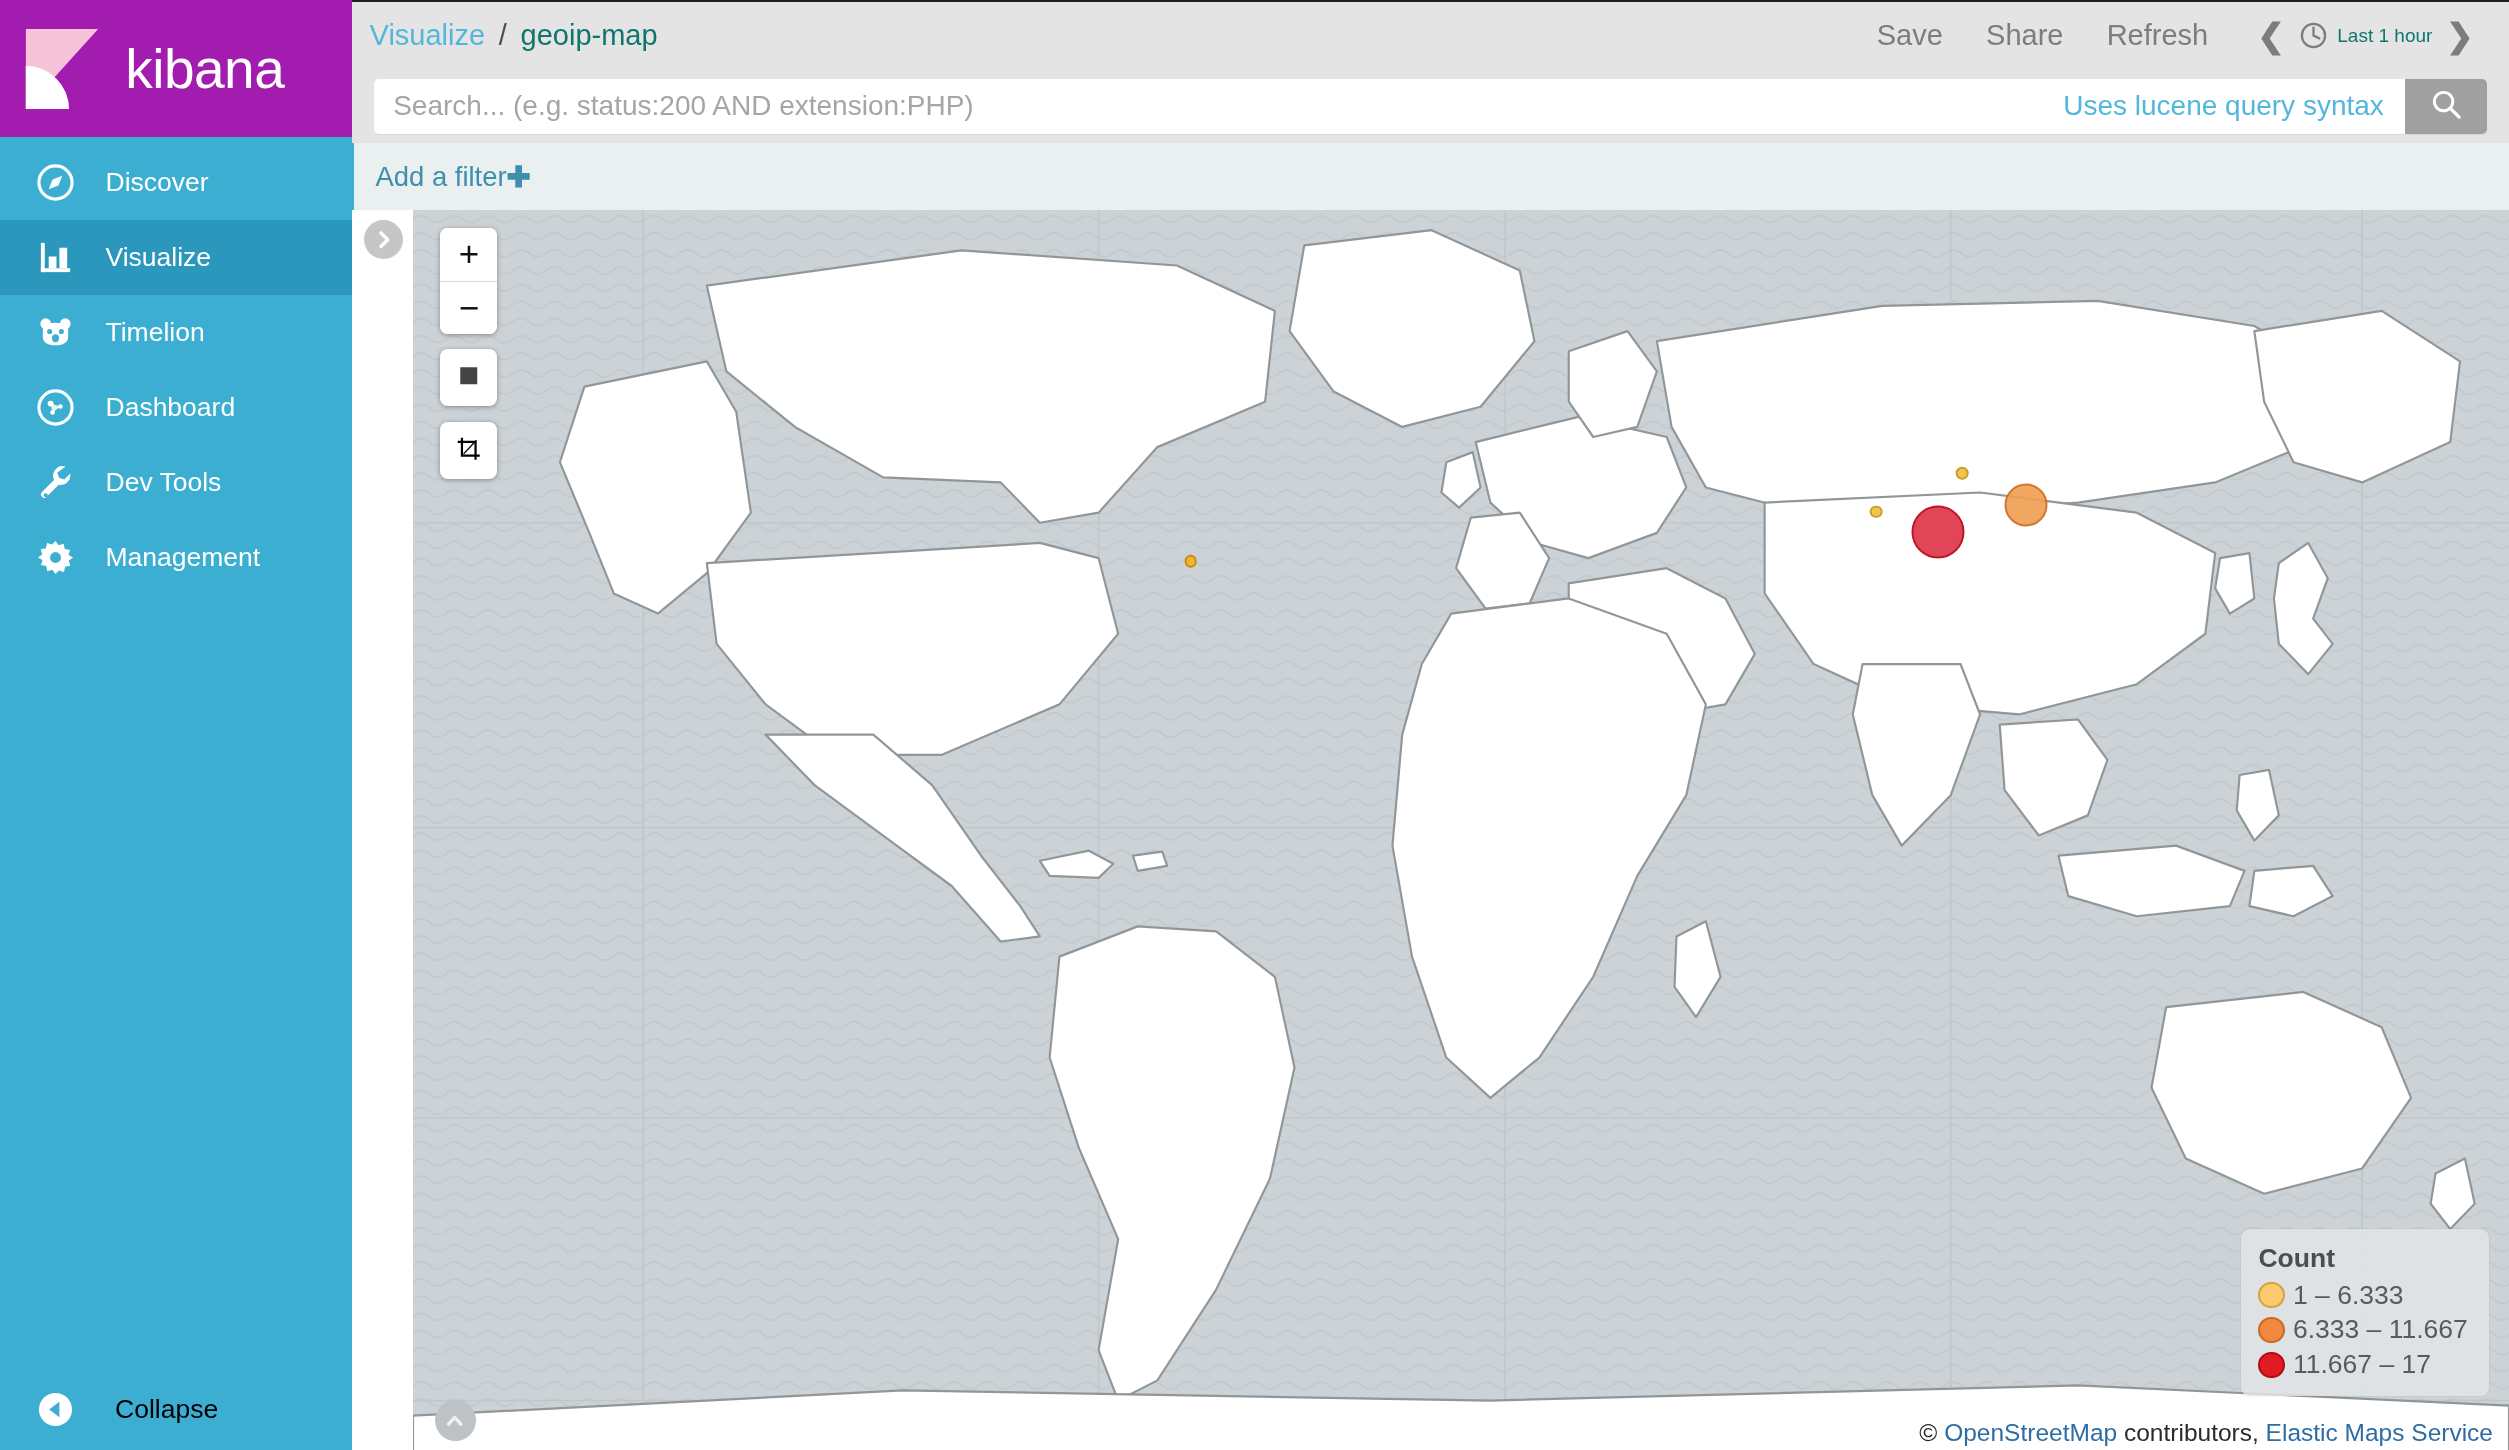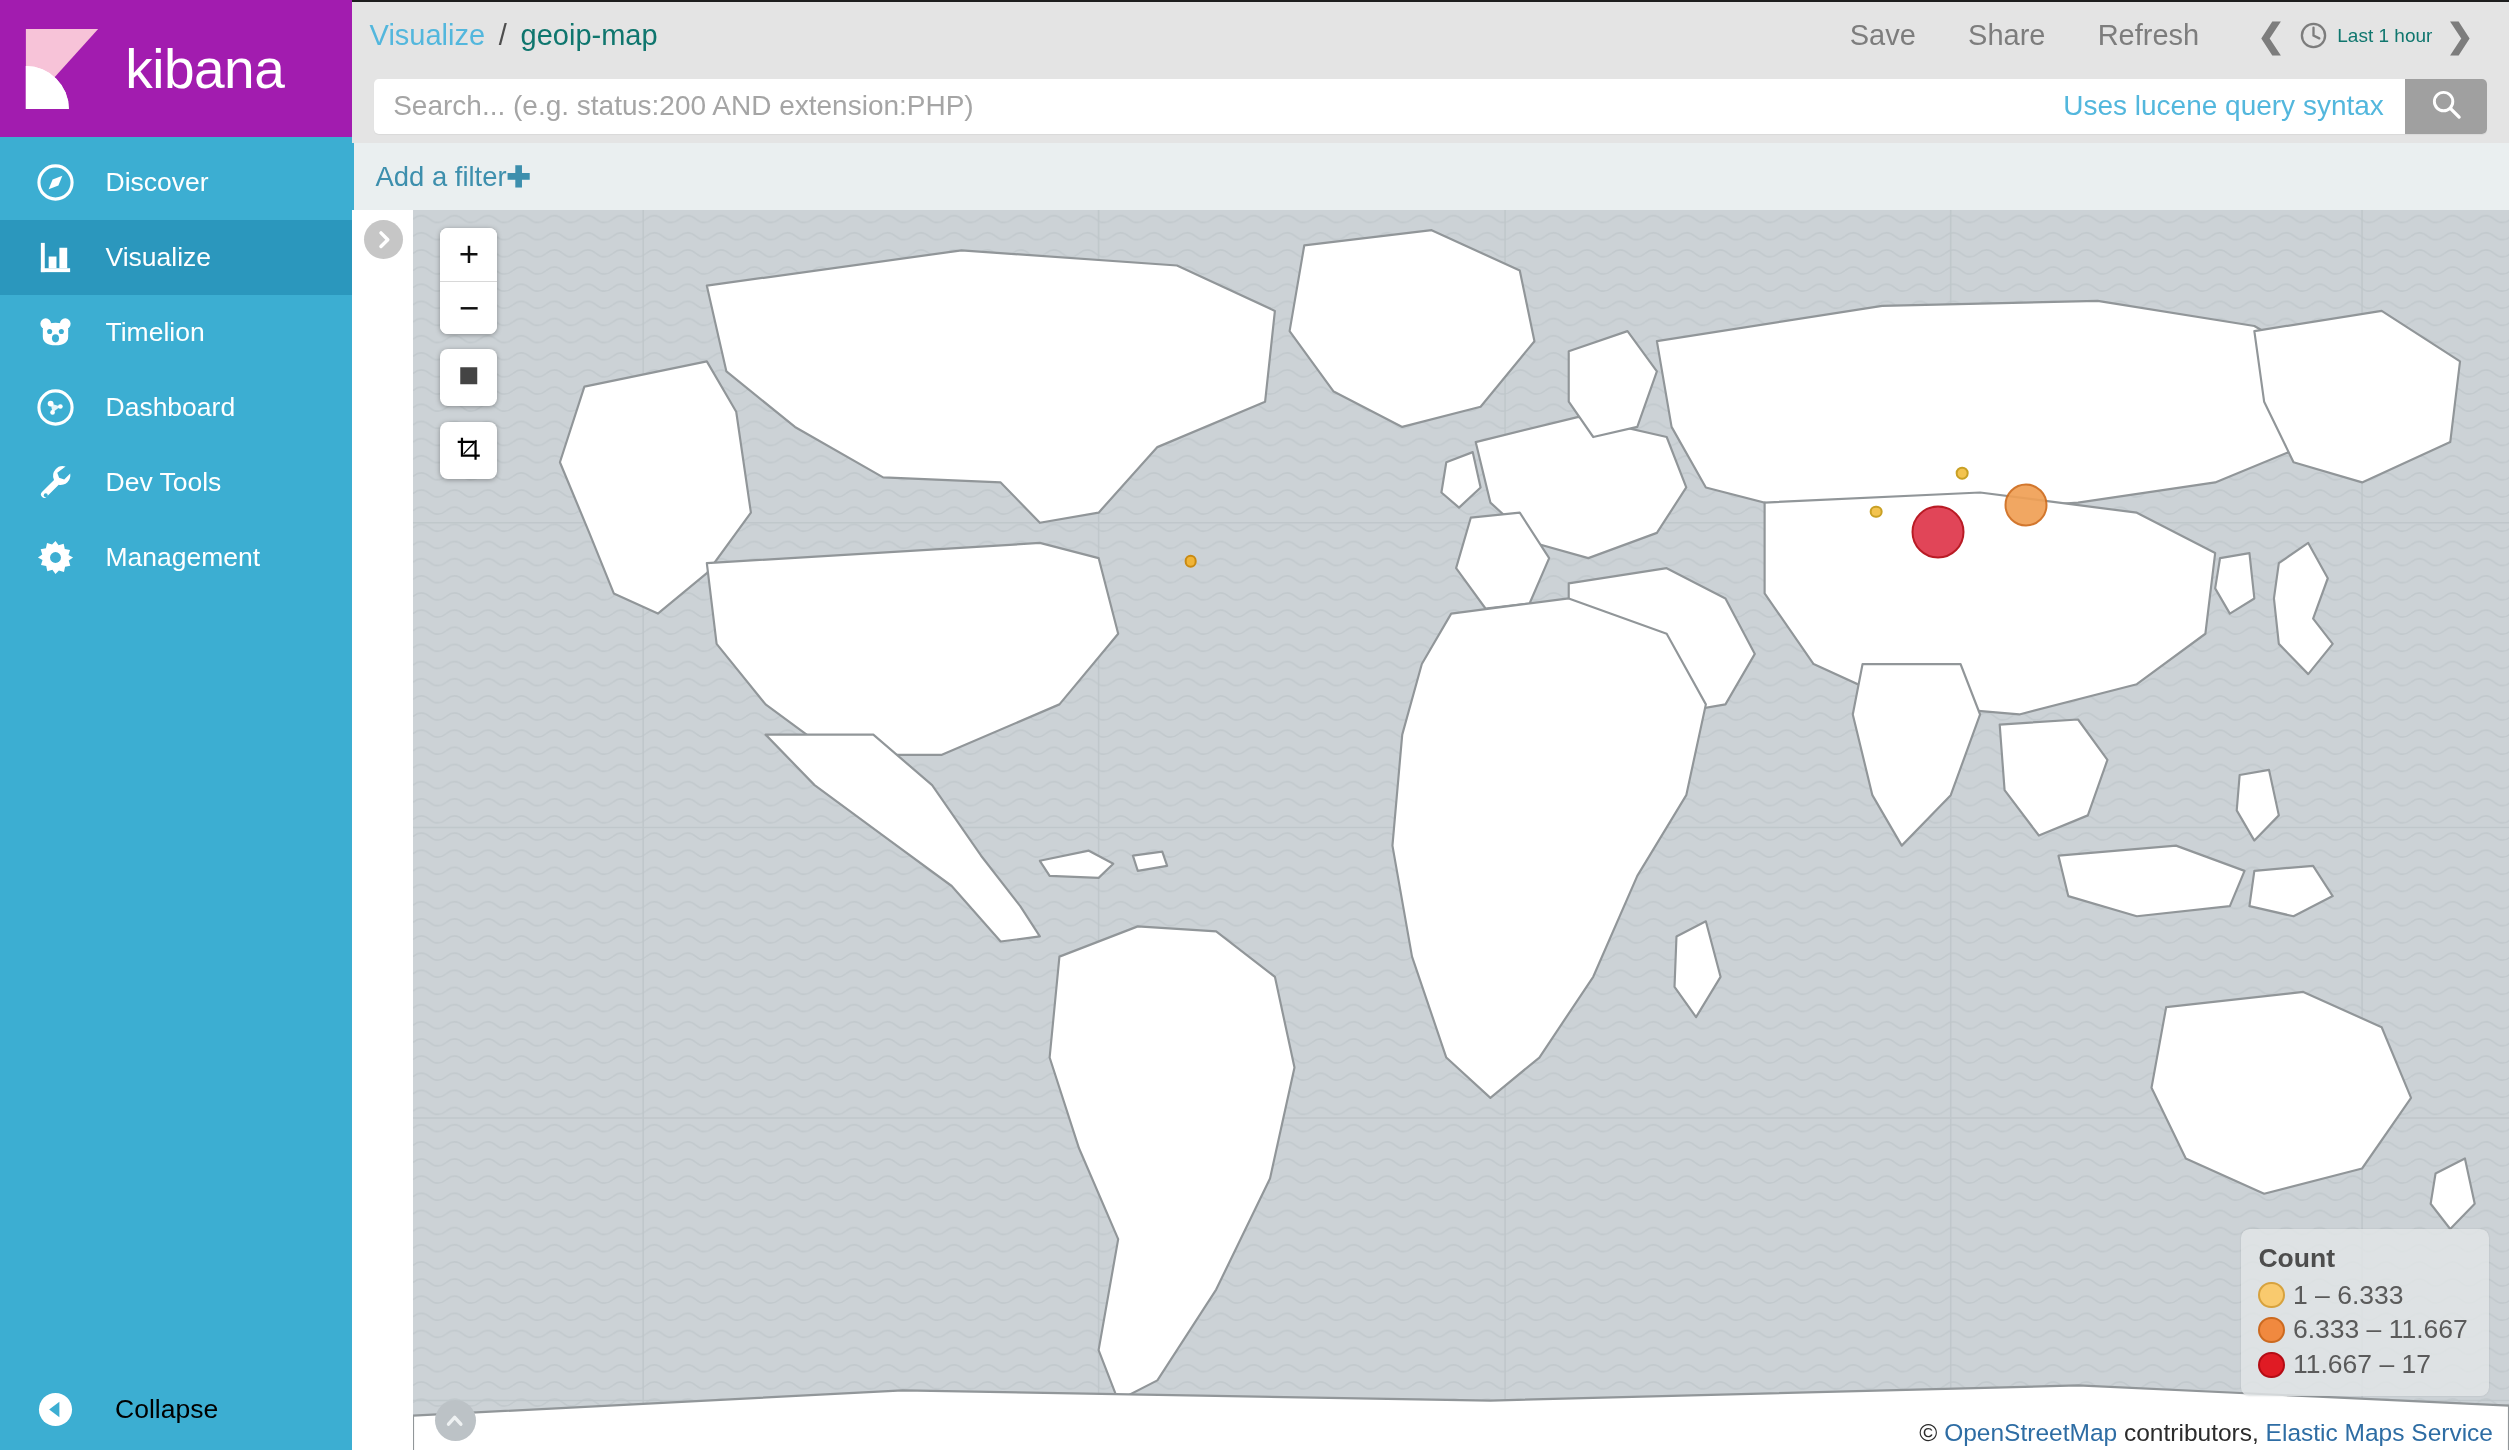--- a/index.html
+++ b/index.html
@@ -63,21 +63,21 @@
   .topbar {
     height: 69px; background: #e4e4e4;
     display: flex; align-items: center;
     padding: 0 21.6px 0 17.6px;
     border-top: 2.9px solid #1d1e1e;
   }
   .breadcrumb { display: flex; align-items: center; font-size: 29px; }
   .bc-link { color: #53b7dd; cursor: pointer; }
   .bc-sep { color: #4e4e4e; margin: 0 13.7px; }
   .bc-current { color: #0f766e; }
-  .topbar-right { margin-left: auto; display: flex; align-items: center; gap: 9px; }
+  .topbar-right { margin-left: auto; display: flex; align-items: center; gap: 0; }
   .tb-btn {
     font-size: 29px; color: #7d7d7d; cursor: pointer;
     padding: 0 21.6px; white-space: nowrap;
   }
   .time-nav { display: flex; align-items: center; padding-left: 13.7px; }
   .chev { color: #7d7d7d; font-size: 33px; cursor: pointer; padding: 0 13.7px; font-weight: bold; }
   .clock-ico { margin-right: 9.8px; display:flex; align-items:center; }
   .time-label { font-size: 19px; color: #0f766e; cursor: pointer; white-space: nowrap; }
 
   .querybar {

